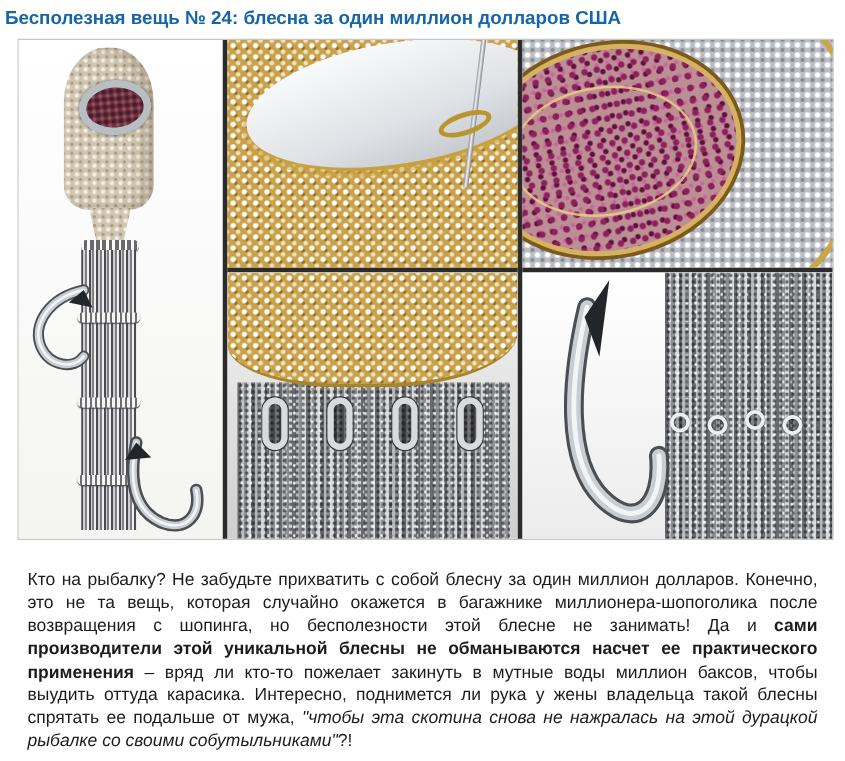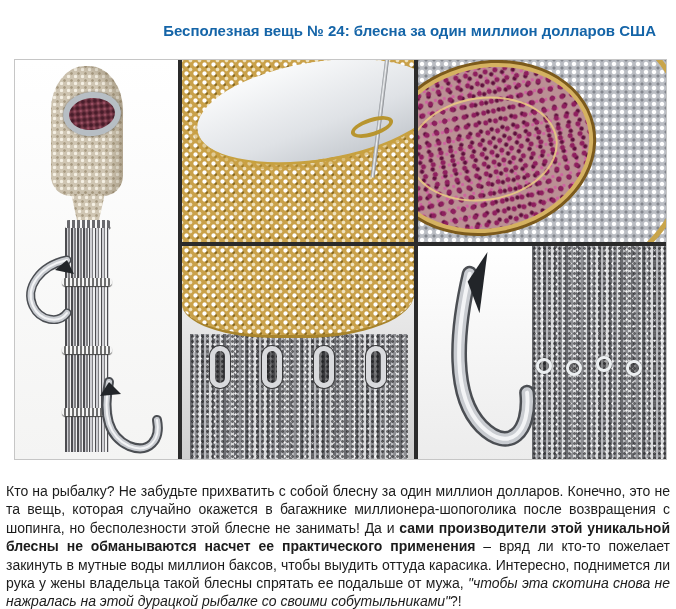--- a/index.html
+++ b/index.html
@@ -3,22 +3,22 @@
 <meta charset="utf-8">
 <style>
   html,body{margin:0;padding:0;}
   body{
     width:676px;height:609px;overflow:hidden;background:#ffffff;
     font-family:"Liberation Sans", sans-serif;
     position:relative;
   }
   
   .title{
-    margin:16px;padding:6px 4px 4px;
-    text-align:right;
+    margin:0;padding:6px 4px 4px;
+    text-align:left;
     font-size:15px;line-height:17px;font-weight:bold;
     color:var(--title_blue,#1565a8);
   }
   
   .collage{
     position:relative;
     margin:4px 0 0 14px;
     width:651px;height:399px;
     border:1px solid var(--frame_gray,#c6c6c6);
     display:flex;flex-direction:row;
@@ -142,21 +142,21 @@
   
   .panel-hook{background:linear-gradient(#ffffff,#ececec);}
   .rb-chains{left:46%;right:0;top:0;bottom:0;}
   .ring{width:16px;height:16px;border-radius:50%;border:3px solid #eceff1;
     background:rgba(0,0,0,.3);box-shadow:0 0 1px #333;}
   .ring-1{left:118px;top:112px;} .ring-2{left:148px;top:114px;}
   .ring-3{left:178px;top:110px;} .ring-4{left:208px;top:114px;}
 
   
   .article{
-    margin:22px 6px 0;
+    margin:22px 22px 0;
     font-size:14px;line-height:18.4px;
     color:var(--body_text,#1c1c1c);
     text-align:justify;
   }
   .seg-bold{font-weight:bold;}
   .seg-italic{font-style:italic;}
 </style>
 </head>
 <body>
 

